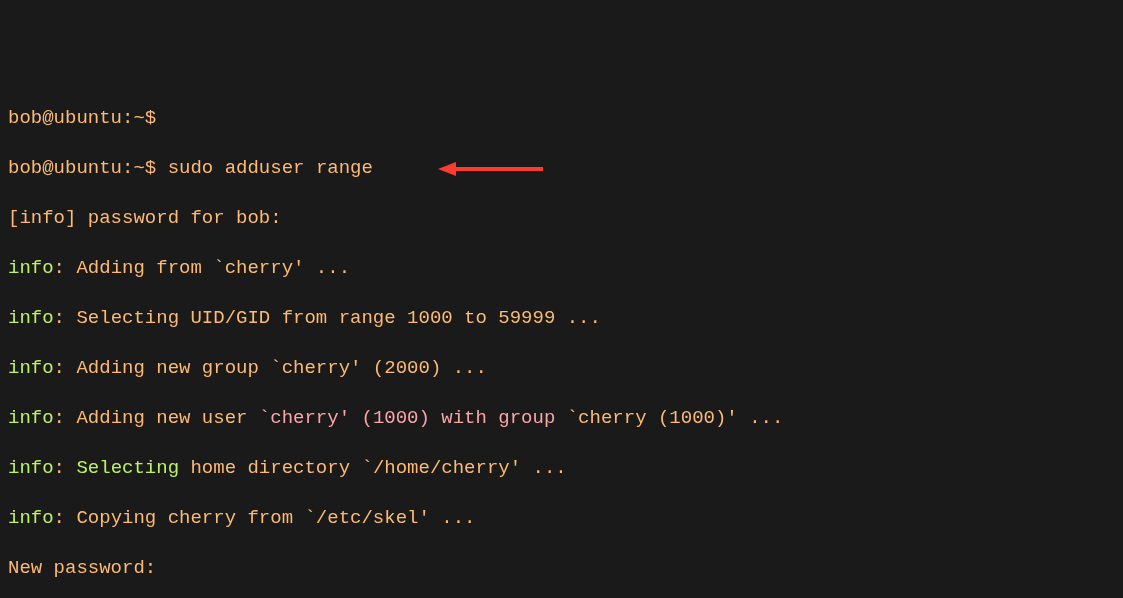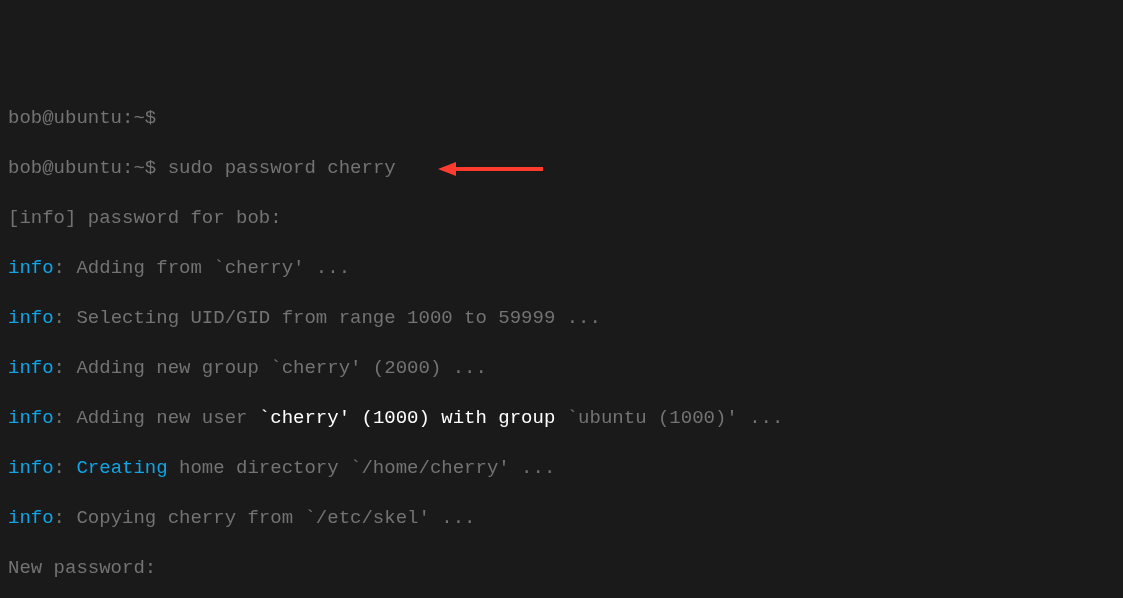--- a/index.html
+++ b/index.html
@@ -12,23 +12,23 @@
       height: 598px;
       background-color: #1a1a1a;
       font-family: "Consolas", "Courier New", monospace;
       font-size: 19px;
       line-height: 25px;
       color: #d4d4d4;
       padding: 6px 8px;
       white-space: pre;
       overflow: hidden;
     }
-    .white { color: #737373; }
-    .cyan { color: #0ea5e9; }
-    .red { color: #ffffff; }
+    .white { color: #fdba74; }
+    .cyan { color: #bef264; }
+    .red { color: #fca5a5; }
     .line {
       display: block;
       white-space: pre;
       position: relative;
     }
     .arrow {
       position: absolute;
       left: 430px;
       top: 2px;
       width: 105px;
@@ -38,30 +38,30 @@
       width: 100%;
       height: 100%;
     }
   </style>
 </head>
 <body>
 
 
 
 <span class="line"><span class="white">bob@ubuntu</span><span class="white">:</span><span class="white">~</span><span class="white">$ </span></span>
-<span class="line"><span class="white">bob@ubuntu</span><span class="white">:</span><span class="white">~</span><span class="white">$ </span><span class="white">sudo password cherry</span><span class="arrow"><svg viewBox="0 0 105 22">
+<span class="line"><span class="white">bob@ubuntu</span><span class="white">:</span><span class="white">~</span><span class="white">$ </span><span class="white">sudo adduser range</span><span class="arrow"><svg viewBox="0 0 105 22">
         <line x1="105" y1="11" x2="15" y2="11" stroke="#ff3b30" stroke-width="4"></line>
         <polygon points="0,11 18,4 18,18" fill="#ff3b30"></polygon>
       </svg></span></span>
 <span class="line white">[info] password for bob:</span>
 <span class="line"><span class="cyan">info</span><span class="white">: </span><span class="white">Adding from `cherry' ...</span></span>
 <span class="line"><span class="cyan">info</span><span class="white">: </span><span class="white">Selecting UID/GID from range 1000 to 59999 ...</span></span>
 <span class="line"><span class="cyan">info</span><span class="white">: </span><span class="white">Adding new group `cherry' (2000) ...</span></span>
-<span class="line"><span class="cyan">info</span><span class="white">: </span><span class="white">Adding new user </span><span class="red">`cherry' (1000) with group</span><span class="white"> `ubuntu (1000)' ...</span></span>
-<span class="line"><span class="cyan">info</span><span class="white">: </span><span class="cyan">Creating</span><span class="white"> home directory `/home/cherry' ...</span></span>
+<span class="line"><span class="cyan">info</span><span class="white">: </span><span class="white">Adding new user </span><span class="red">`cherry' (1000) with group</span><span class="white"> `cherry (1000)' ...</span></span>
+<span class="line"><span class="cyan">info</span><span class="white">: </span><span class="cyan">Selecting</span><span class="white"> home directory `/home/cherry' ...</span></span>
 <span class="line"><span class="cyan">info</span><span class="white">: </span><span class="white">Copying cherry from `/etc/skel' ...</span></span>
 <span class="line white">New password:</span>
 
 
 
 
 
 
 
 

